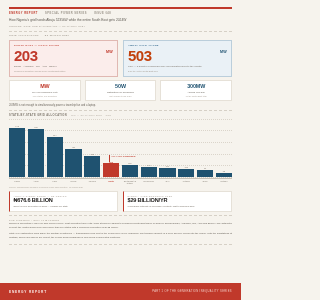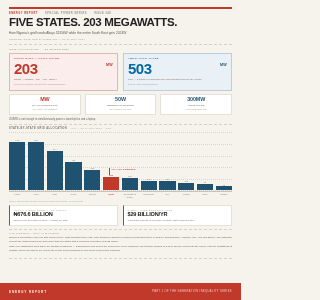--- a/index.html
+++ b/index.html
@@ -123,21 +123,21 @@
     align-items: flex-start;
     justify-content: space-between;
   }
   .kpi-value {
     font-size: 15px;
     font-weight: bold;
     line-height: 1;
     letter-spacing: -0.5px;
     color: #C0392B;
   }
-  .kpi-card.blue .kpi-value { color: #0369a1; }
+  .kpi-card.blue .kpi-value { color: #c2410c; }
 
   .kpi-unit {
     font-size: 3.6px;
     font-weight: bold;
     letter-spacing: 0.3px;
     color: #C0392B;
     margin-top: 2px;
   }
   .kpi-card.blue .kpi-unit { color: #1F5270; }
 
@@ -403,21 +403,20 @@
 <div class="page">
 
   <div class="top-rule"></div>
 
   <div class="kicker-row">
     <span class="kicker accent">ENERGY REPORT</span>
     <span class="kicker">SPECIAL POWER SERIES</span>
     <span class="kicker">ISSUE 048</span>
   </div>
 
-  <h1 class="headline">FIVE STATES. 203 MEGAWATTS.</h1>
 
   <div class="deck">How Nigeria's grid hands Abuja 5235kW while the entire South East gets 2024W</div>
 
   <div class="byline">SOURCE: GRID USE DASHBOARD — 20 MARCH 2024</div>
 
   <div class="hairline"></div>
 
   <div class="section-tag-row">
     <span class="section-tag">GRID ALLOCATION</span>
     <span class="section-tag">20 MARCH 2024</span>

